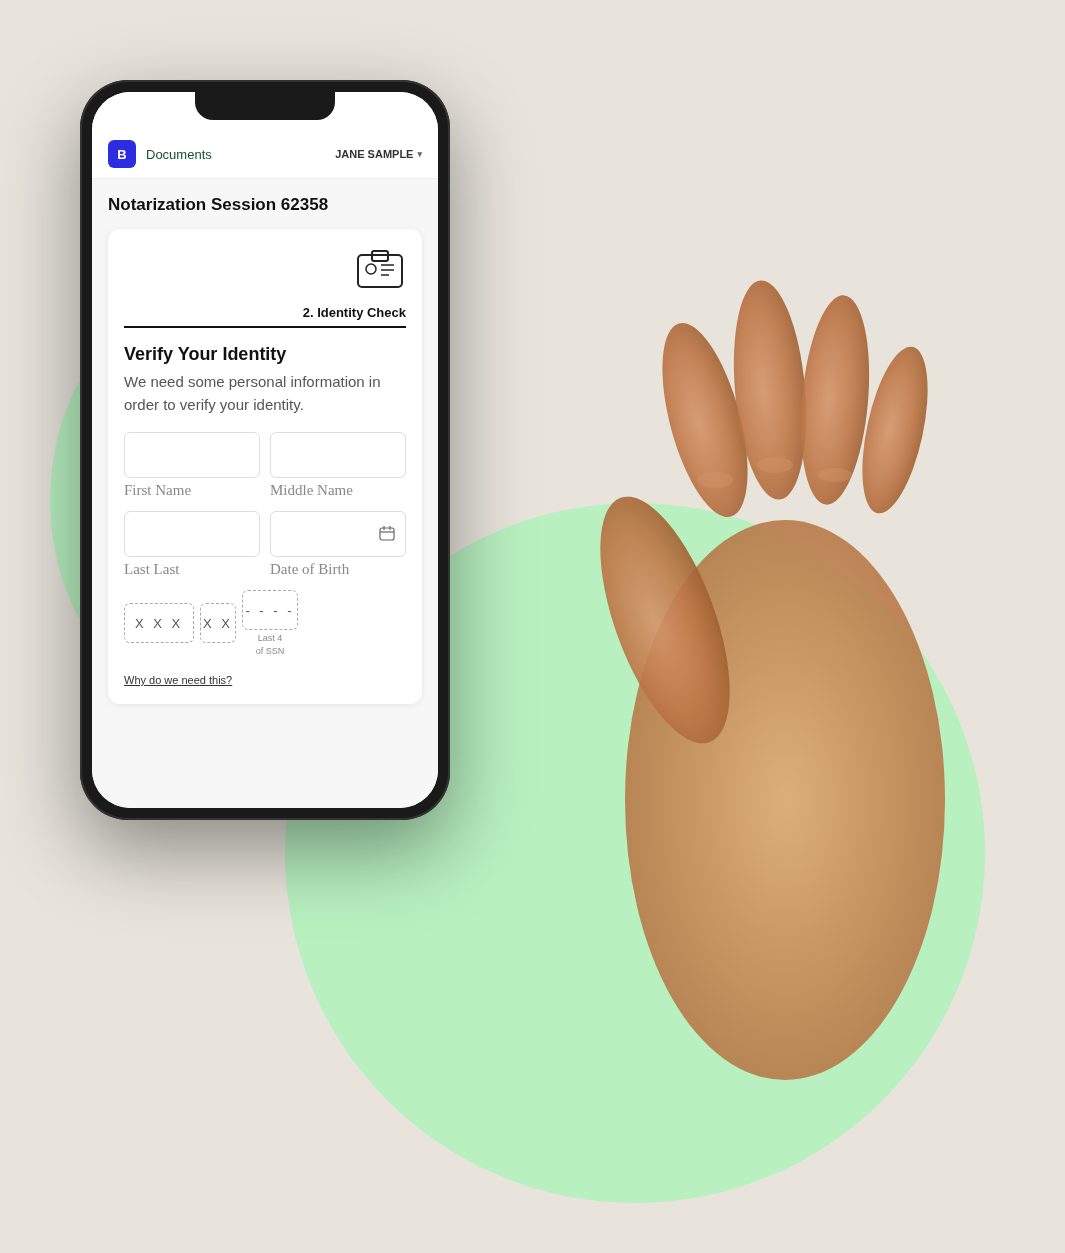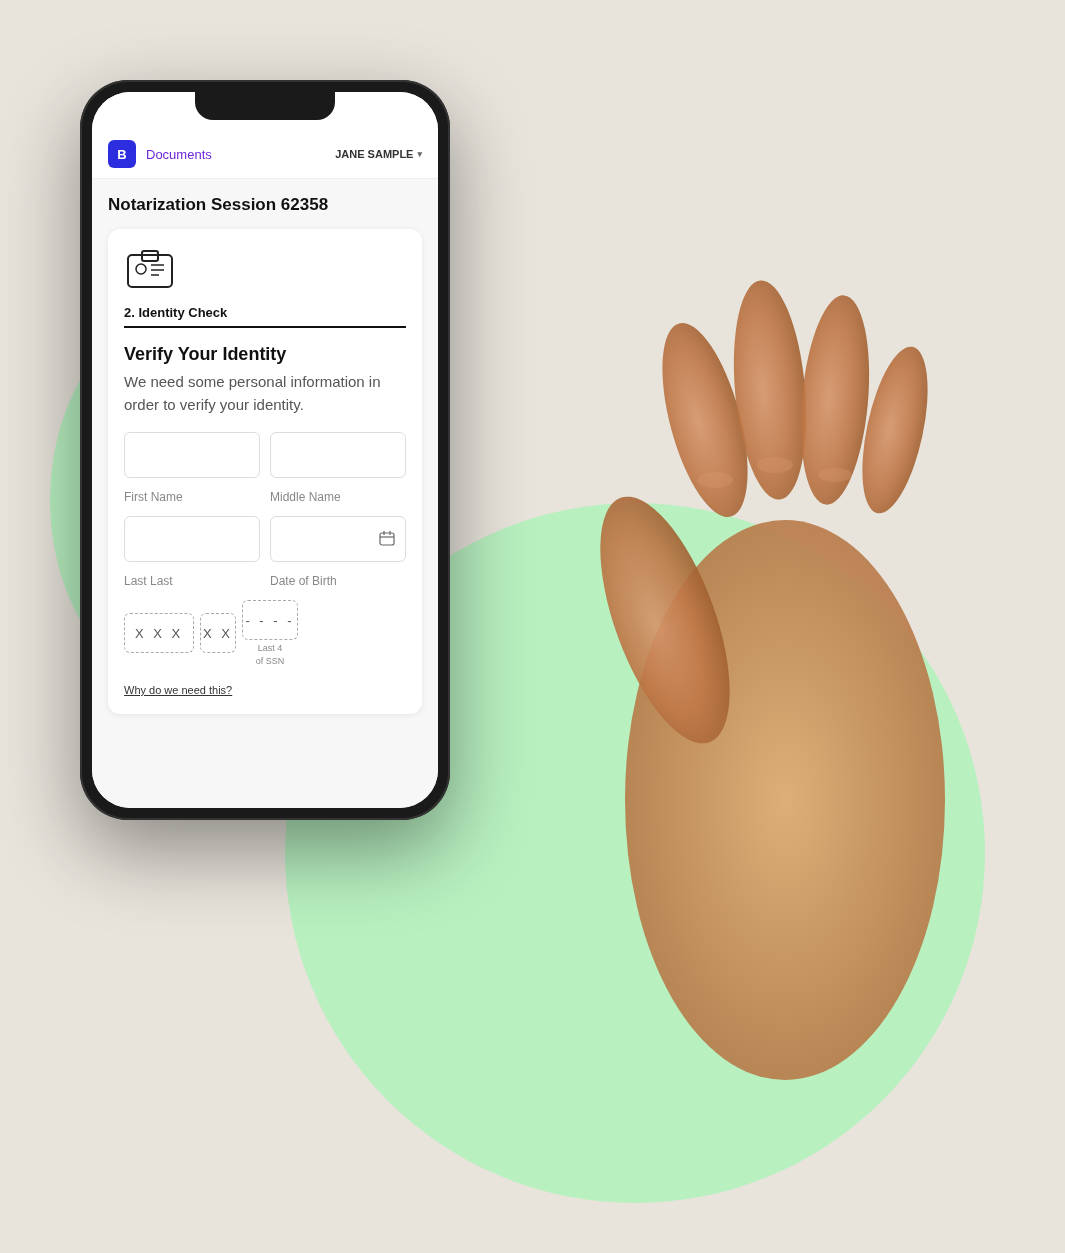--- a/index.html
+++ b/index.html
@@ -107,21 +107,21 @@
       align-items: center;
       justify-content: center;
       color: white;
       font-weight: bold;
       font-size: 13px;
       flex-shrink: 0;
     }
 
     .nav-documents {
       font-size: 13px;
-      color: #6d28d9;
+      color: #14532d;
       font-weight: 500;
     }
 
     .nav-user {
       margin-left: auto;
       display: flex;
       align-items: center;
       gap: 4px;
       font-size: 11px;
       font-weight: 600;
@@ -152,21 +152,21 @@
     .identity-card {
       background: white;
       border-radius: 12px;
       padding: 18px 16px 16px 16px;
       box-shadow: 0 1px 6px rgba(0,0,0,0.08);
     }
 
     .step-header {
       display: flex;
       flex-direction: column;
-      align-items: flex-start;
+      align-items: flex-end;
       margin-bottom: 16px;
     }
 
     .id-icon {
       margin-bottom: 10px;
     }
 
     .step-label {
       font-size: 13px;
       font-weight: 600;
@@ -225,23 +225,24 @@
       justify-content: flex-end;
       padding-right: 10px;
     }
 
     .calendar-icon {
       color: #666;
       font-size: 14px;
     }
 
     .field-label {
-      font-size: 12px;
+      font-size: 15px;
       color: #888;
-      margin-top: 12px;
+      margin-top: 4px;
+      font-family: Liberation Serif, serif;
     }
 
     
     .ssn-row {
       display: flex;
       gap: 6px;
       align-items: center;
       margin-bottom: 14px;
     }
 

